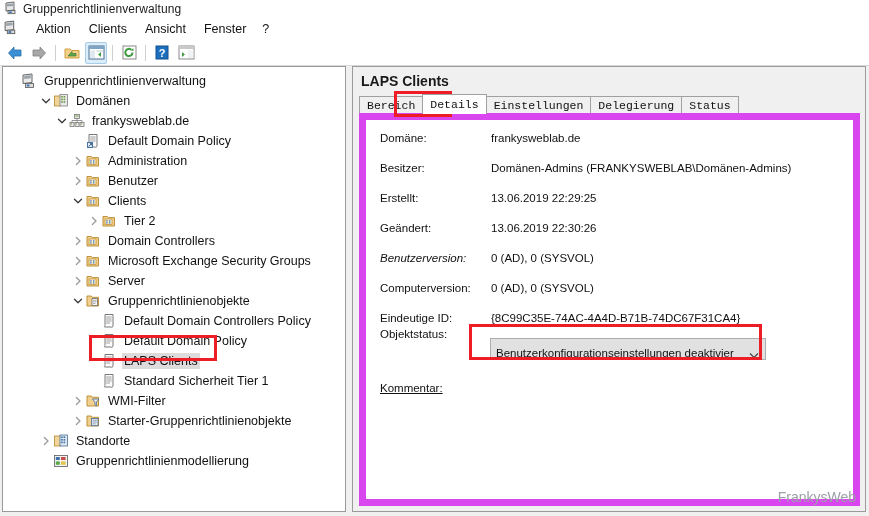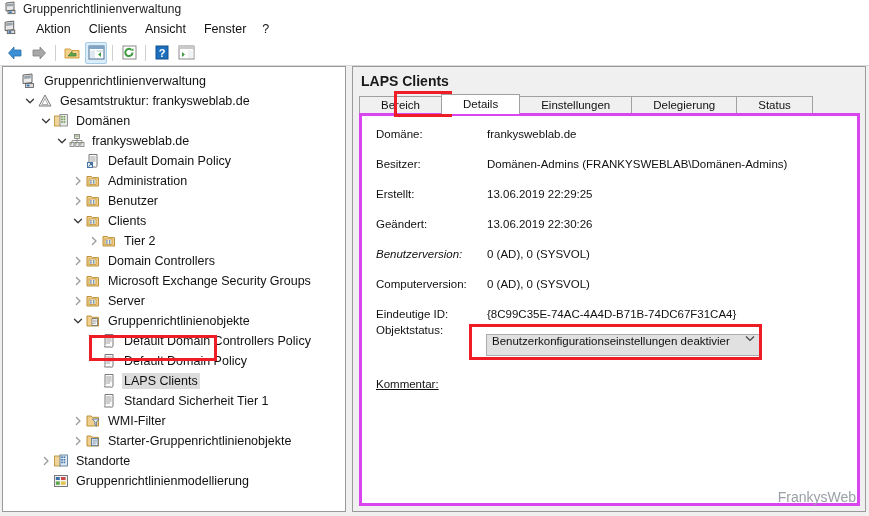--- a/index.html
+++ b/index.html
@@ -86,43 +86,43 @@
   }
   .rp-title{
     position:absolute;left:8px;top:6px;font-size:14px;font-weight:bold;
     color:#1a1a1a;font-family:"Liberation Sans", sans-serif;
   }
   .tabstrip{
     position:absolute;left:6px;top:27px;right:5px;height:20px;
     display:flex;align-items:flex-end;
   }
   .tab{
-    height:18px;line-height:17px;padding:0 21px;
+    height:18px;line-height:17px;padding:0 7px;
     font-size:11.5px;color:#111;background:#f0f0f0;
     border:1px solid #a0a0a0;border-bottom:none;
     box-sizing:border-box;margin-right:-1px;
-    font-family:Liberation Sans, sans-serif;
+    font-family:Liberation Mono, monospace;
   }
   .tab.active{background:#ffffff;height:20px;line-height:19px;position:relative;z-index:3;}
   .tabbody{
     position:absolute;left:6px;top:46px;right:5px;bottom:5px;
-    background:#ffffff;border:3px solid #d946ef;box-sizing:border-box;
+    background:#ffffff;border:7px solid #d946ef;box-sizing:border-box;
   }
   .flabel{
     position:absolute;left:14px;font-size:11.5px;color:#111;
     font-family:"Liberation Sans", sans-serif;white-space:nowrap;
   }
   .fvalue{
     position:absolute;left:125px;font-size:11.5px;color:#111;
     font-family:"Liberation Sans", sans-serif;white-space:nowrap;
   }
   .combo{
     position:absolute;left:124px;width:276px;height:22px;
     background:#e1e1e1;border:1px solid #adadad;box-sizing:border-box;
-    display:flex;align-items:flex-start;
+    display:flex;align-items:flex-end;
   }
   .combo .ctext{
     flex:1;padding-left:5px;font-size:11.5px;color:#111;
     overflow:hidden;white-space:nowrap;
     font-family:"Liberation Sans", sans-serif;
   }
   .combo .carrow{width:22px;display:flex;align-items:center;justify-content:center;color:#3c3c3c;font-size:10px;}
   
   .redbox{position:absolute;border:3px solid #ee1c25;box-sizing:border-box;pointer-events:none;}
   
@@ -223,32 +223,20 @@
       <div class="tree" id="tree">
           <div class="node" style="padding-left: 4px;">
             <span class="exp"></span>
             <span class="ico"><svg width="16" height="16" viewBox="0 0 16 16">
                 <path d="M2 2 L11 1 L11 9.5 L2 10.5 Z" fill="#ececec" stroke="#585858" stroke-width="0.9"></path>
                 <path d="M3.2 3 L9.8 2.3 L9.8 5.3 L3.2 6 Z" fill="#98a3ac"></path>
                 <rect x="4.5" y="10.5" width="8" height="4" fill="#dcdcdc" stroke="#585858" stroke-width="0.8"></rect>
                 <rect x="5.8" y="11.6" width="2.6" height="1.8" fill="#2b6fb5"></rect>
               </svg></span>
             <span class="lbl">Gruppenrichtlinienverwaltung</span>
-          </div>
-          <div class="node" style="padding-left: 20px;">
-            <span class="exp">
-              <svg width="10" height="10" viewBox="0 0 10 10">
-                <path d="M1.5 3.2 L5 6.8 L8.5 3.2" fill="none" stroke="#3a3a3a" stroke-width="1.3" stroke-linecap="round" stroke-linejoin="round"></path>
-              </svg>
-            </span>
-            <span class="ico"><svg width="16" height="16" viewBox="0 0 16 16">
-                <path d="M8 2 L14 13 L2 13 Z" fill="#f2f2f2" stroke="#7a7a7a" stroke-width="1"></path>
-                <path d="M8 5.5 L11 11.5 L5 11.5 Z" fill="#ffffff" stroke="#9a9a9a" stroke-width="0.8"></path>
-              </svg></span>
-            <span class="lbl">Gesamtstruktur: frankysweblab.de</span>
           </div>
           <div class="node" style="padding-left: 36px;">
             <span class="exp">
               <svg width="10" height="10" viewBox="0 0 10 10">
                 <path d="M1.5 3.2 L5 6.8 L8.5 3.2" fill="none" stroke="#3a3a3a" stroke-width="1.3" stroke-linecap="round" stroke-linejoin="round"></path>
               </svg>
             </span>
             <span class="ico"><svg width="16" height="16" viewBox="0 0 16 16">
                 <rect x="1.5" y="3" width="6" height="10" fill="#f0d49a" stroke="#b48a2e" stroke-width="0.8"></rect>
                 <rect x="7" y="1.5" width="7.5" height="11.5" fill="#e9e9e9" stroke="#808080" stroke-width="0.8"></rect>

